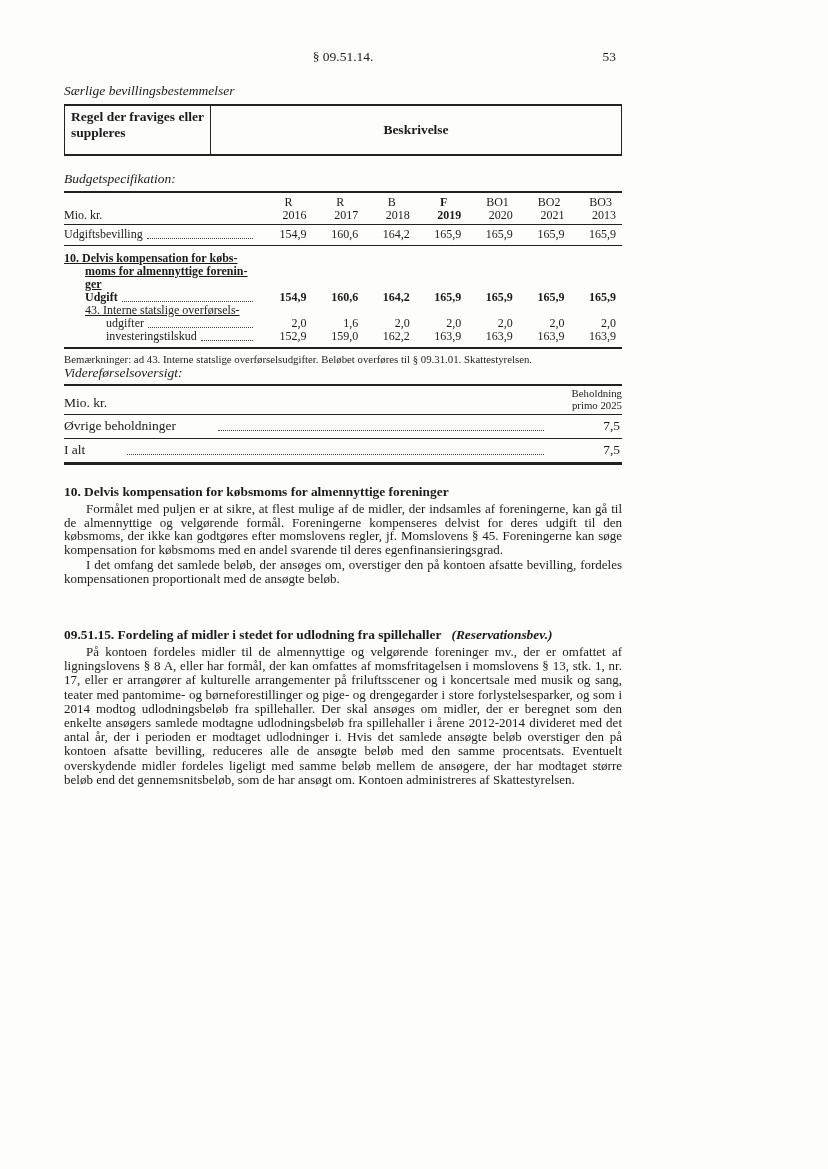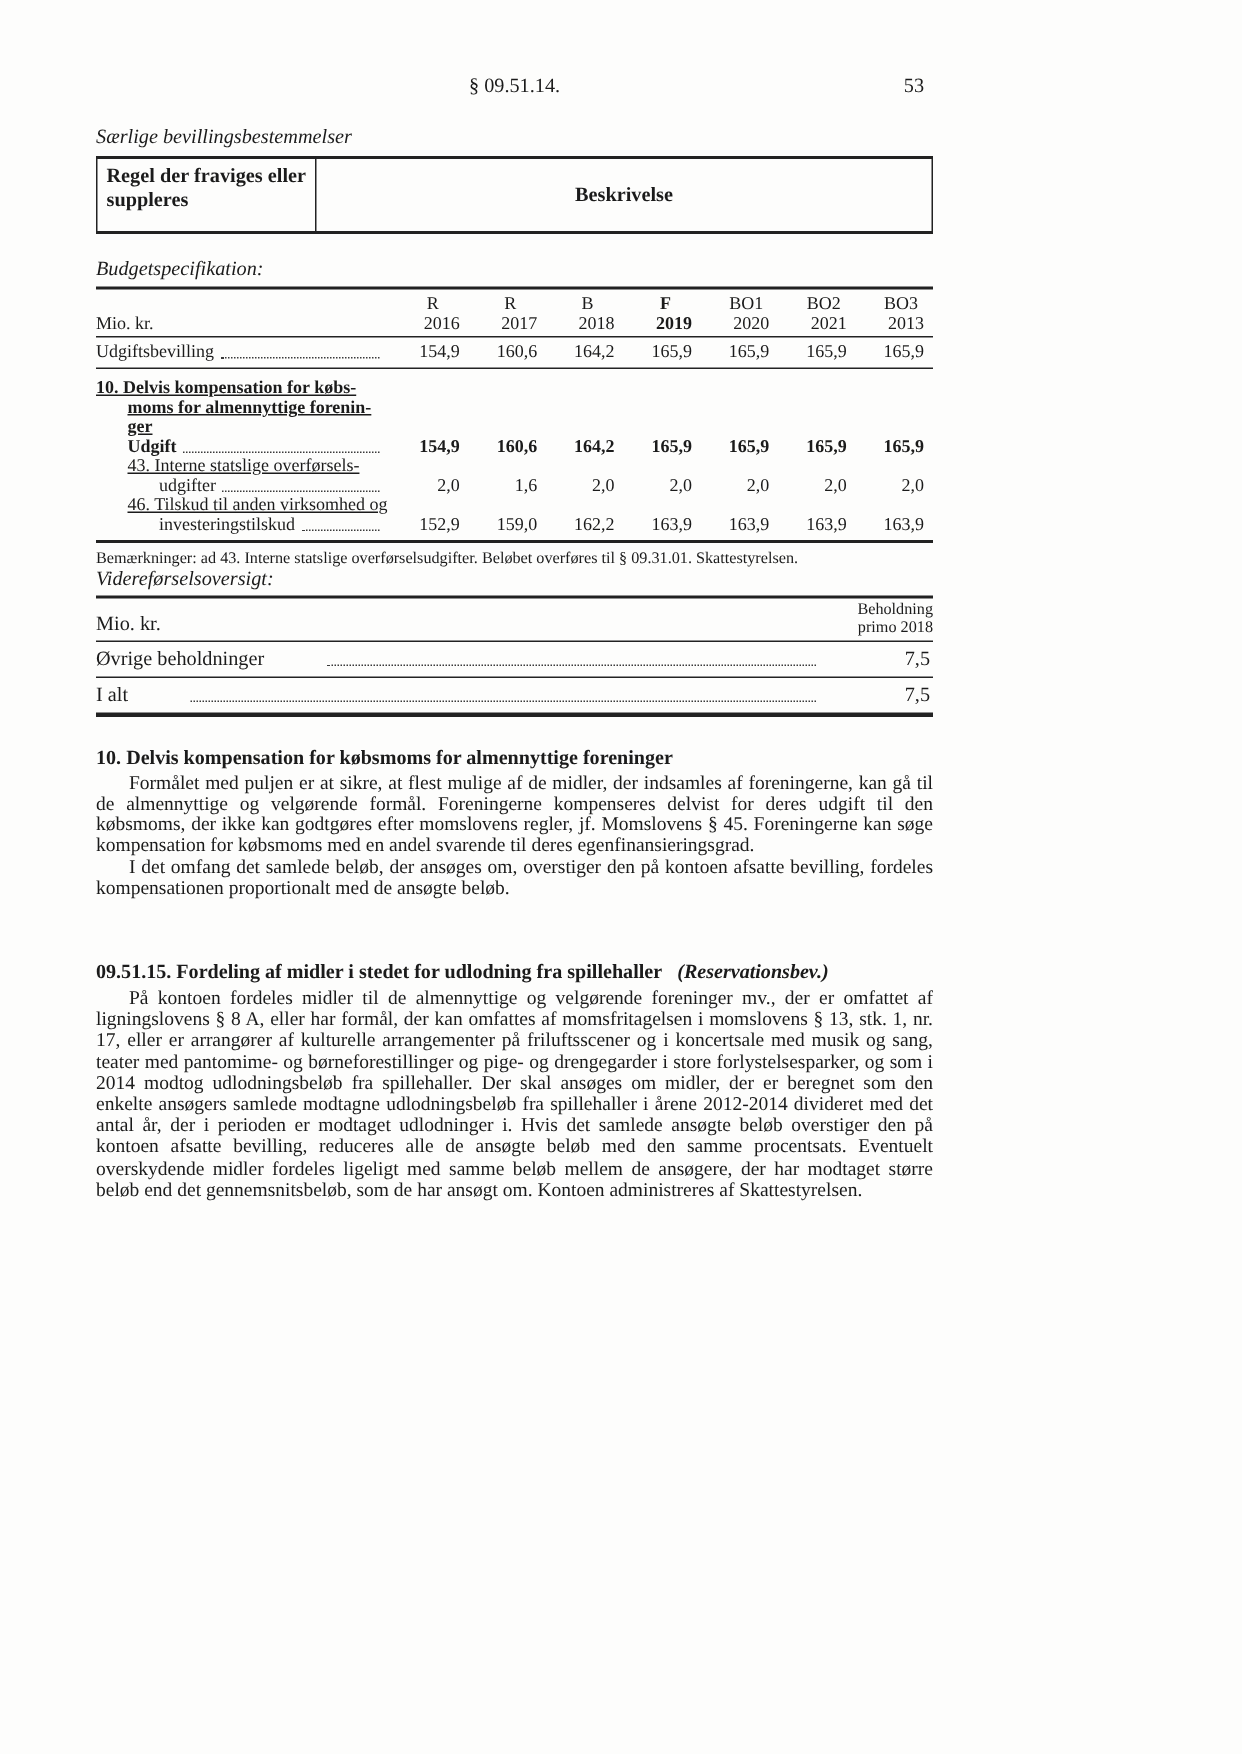--- a/index.html
+++ b/index.html
@@ -150,23 +150,20 @@
             </span>
           <span class="num">2,0</span>
           <span class="num">1,6</span>
           <span class="num">2,0</span>
           <span class="num">2,0</span>
           <span class="num">2,0</span>
           <span class="num">2,0</span>
           <span class="num">2,0</span>
         </div>
         <div class="brow">
-          <span class="span-label ind1">46. Tilskud til anden virksomhed og</span>
-        </div>
-        <div class="brow">
           <span class="lblcell ind2">
               <span>investeringstilskud</span>
               <span class="leader"></span>
             </span>
           <span class="num">152,9</span>
           <span class="num">159,0</span>
           <span class="num">162,2</span>
           <span class="num">163,9</span>
           <span class="num">163,9</span>
           <span class="num">163,9</span>
@@ -175,21 +172,21 @@
       </div>
     </div>
     <div class="remark">Bemærkninger: ad 43. Interne statslige overførselsudgifter. Beløbet overføres til § 09.31.01. Skattestyrelsen.</div>
 
     <div class="sect-label" id="carry-label">Videreførselsoversigt:</div>
     <div class="carry">
       <div class="chead">
         <span>Mio. kr.</span>
         <span class="rh">
           <span>Beholdning</span><br>
-          <span>primo 2018</span>
+          <span>primo 2025</span>
         </span>
       </div>
       <div class="crow mid">
         <span>Øvrige beholdninger</span>
         <span class="leader"></span>
         <span class="val">7,5</span>
       </div>
       <div class="crow">
         <span>I alt</span>
         <span class="leader"></span>

